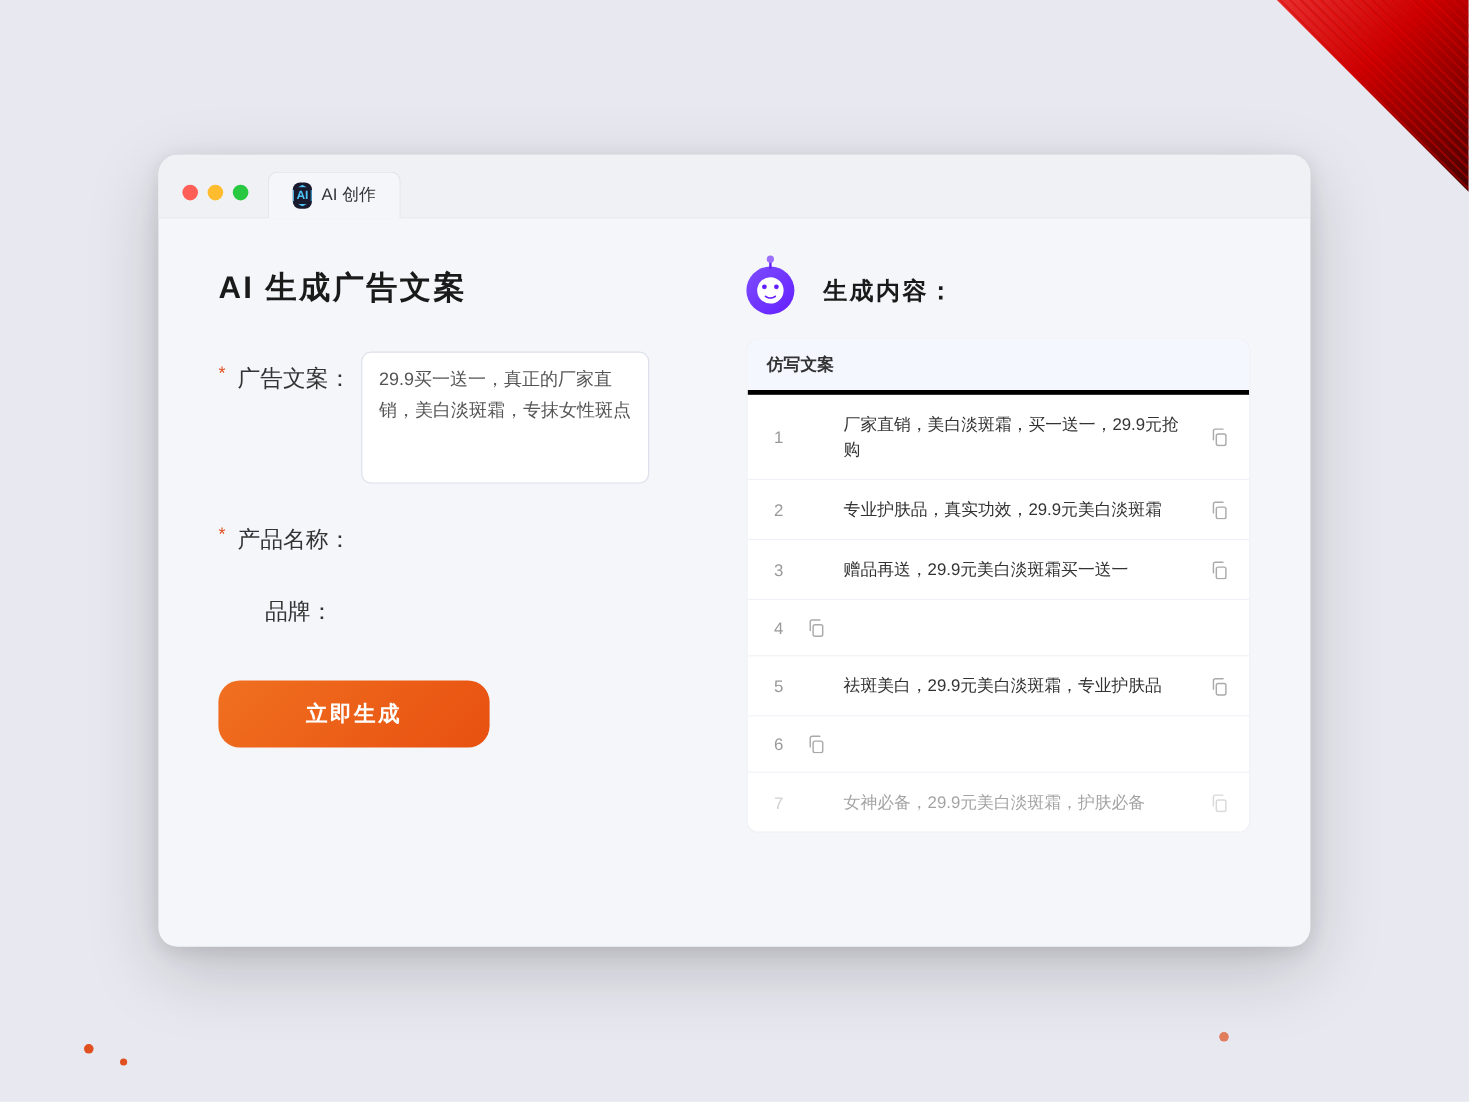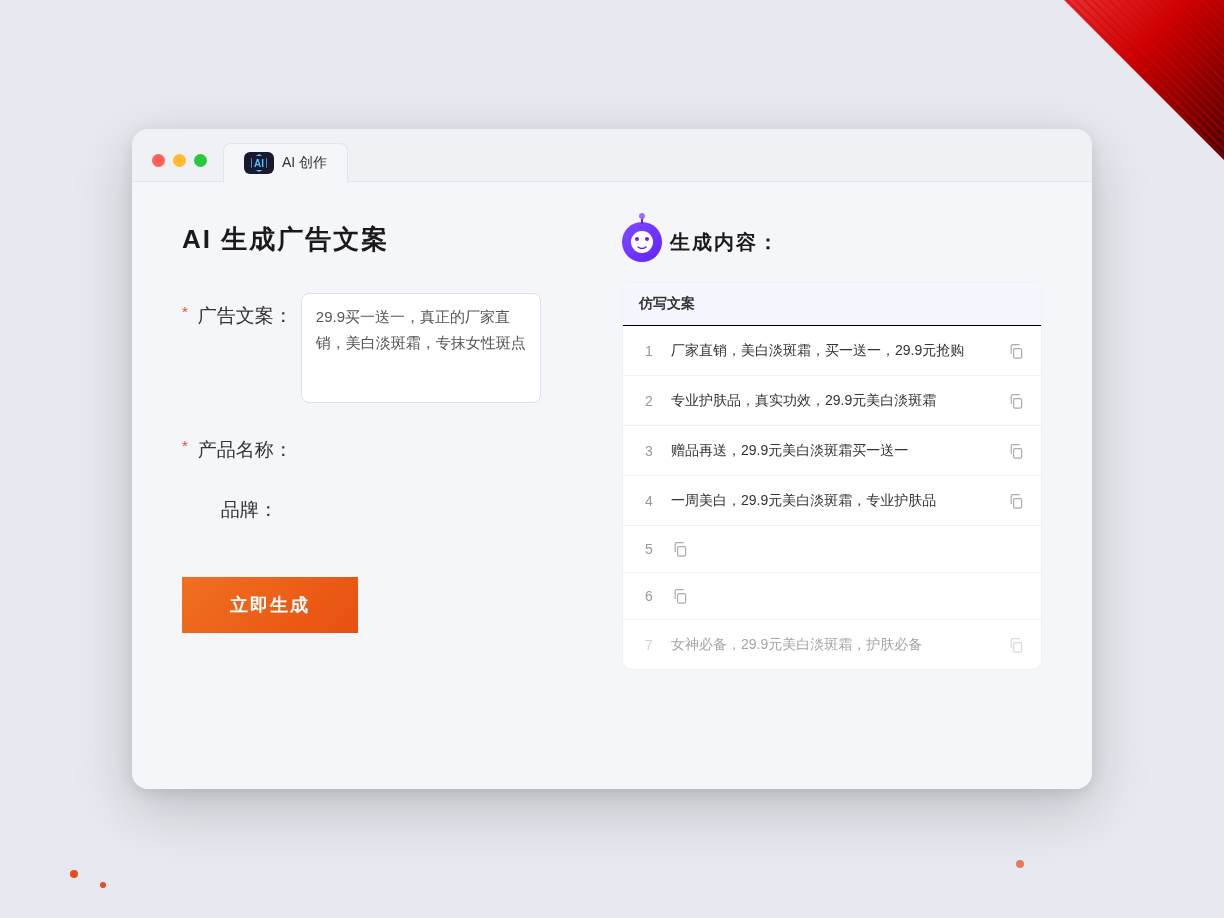--- a/index.html
+++ b/index.html
@@ -102,21 +102,21 @@
       padding: 8px 20px;
       display: flex;
       align-items: center;
       gap: 8px;
       border: 1px solid #e2e4ea;
       border-bottom: none;
       margin-bottom: -1px;
     }
 
     .tab-icon {
-      width: 30px; height: 22px;
+      width: 16px; height: 22px;
       background: #1a1a2e;
       border-radius: 6px;
       display: flex; align-items: center; justify-content: center;
       position: relative;
     }
     .tab-icon::before {
       content: '';
       position: absolute;
       width: 14px; height: 14px;
       border: 2px solid #4fc3f7;
@@ -190,40 +190,40 @@
     }
     .form-textarea {
       height: 110px;
       line-height: 1.7;
     }
 
     .generate-btn {
       background: linear-gradient(135deg, #f07020 0%, #e85010 100%);
       color: #fff;
       border: none;
-      border-radius: 0;
-      padding: 16px 48px;
+      border-radius: 18px;
+      padding: 16px 73px;
       font-size: 18px;
       font-weight: 600;
       cursor: pointer;
-      margin-top: 30px;
+      margin-top: 20px;
       letter-spacing: 2px;
       font-family: inherit;
       transition: opacity 0.2s;
     }
 
     
     .right-panel {
       flex: 1;
       min-width: 0;
     }
     .output-header {
       display: flex;
       align-items: center;
-      gap: 8px;
+      gap: 24px;
       margin-bottom: 20px;
     }
     .bot-icon {
       width: 40px; height: 40px;
       background: linear-gradient(135deg, #7c4dff 0%, #651fff 100%);
       border-radius: 50%;
       display: flex; align-items: center; justify-content: center;
       position: relative;
       flex-shrink: 0;
     }
@@ -277,21 +277,21 @@
       border-radius: 10px;
       overflow: hidden;
       border: 1px solid #eef0f5;
     }
     .results-header {
       background: #f5f7ff;
       padding: 12px 16px;
       font-size: 14px;
       font-weight: 600;
       color: #333;
-      border-bottom: 1px solid #000000;
+      border-bottom: 4px solid #000000;
     }
     .result-row {
       display: flex;
       align-items: center;
       padding: 14px 16px;
       border-bottom: 1px solid #f0f2f7;
       gap: 12px;
     }
     .result-row:last-child { border-bottom: none; }
     .result-row.dimmed { opacity: 0.45; }
@@ -299,20 +299,21 @@
       color: #999;
       font-size: 14px;
       min-width: 20px;
       text-align: center;
     }
     .result-text {
       flex: 1;
       font-size: 14px;
       color: #333;
       line-height: 1.5;
+      margin-left: 32px;
     }
     .copy-icon {
       width: 18px; height: 18px;
       color: #bbb;
       cursor: pointer;
       flex-shrink: 0;
       display: flex; align-items: center; justify-content: center;
     }
     .copy-icon svg {
       width: 16px; height: 16px;
@@ -418,30 +419,30 @@
               <span class="result-text">赠品再送，29.9元美白淡斑霜买一送一</span>
               <div class="copy-icon">
                 <svg viewBox="0 0 20 20">
                   <rect x="7" y="7" width="10" height="12" rx="2" stroke="#aaa" stroke-width="1.5" fill="none"></rect>
                   <path d="M4 13V4a2 2 0 012-2h8" stroke="#aaa" stroke-width="1.5" fill="none" stroke-linecap="round"></path>
                 </svg>
               </div>
             </div>
             <div class="result-row">
               <span class="result-num">4</span>
-              <span class="result-text">一周美白，29.9元美白淡斑霜，专业护肤品</span>
               <div class="copy-icon">
                 <svg viewBox="0 0 20 20">
                   <rect x="7" y="7" width="10" height="12" rx="2" stroke="#aaa" stroke-width="1.5" fill="none"></rect>
                   <path d="M4 13V4a2 2 0 012-2h8" stroke="#aaa" stroke-width="1.5" fill="none" stroke-linecap="round"></path>
                 </svg>
               </div>
             </div>
             <div class="result-row">
               <span class="result-num">5</span>
+              <span class="result-text">祛斑美白，29.9元美白淡斑霜，专业护肤品</span>
               <div class="copy-icon">
                 <svg viewBox="0 0 20 20">
                   <rect x="7" y="7" width="10" height="12" rx="2" stroke="#aaa" stroke-width="1.5" fill="none"></rect>
                   <path d="M4 13V4a2 2 0 012-2h8" stroke="#aaa" stroke-width="1.5" fill="none" stroke-linecap="round"></path>
                 </svg>
               </div>
             </div>
             <div class="result-row">
               <span class="result-num">6</span>
               <div class="copy-icon">

